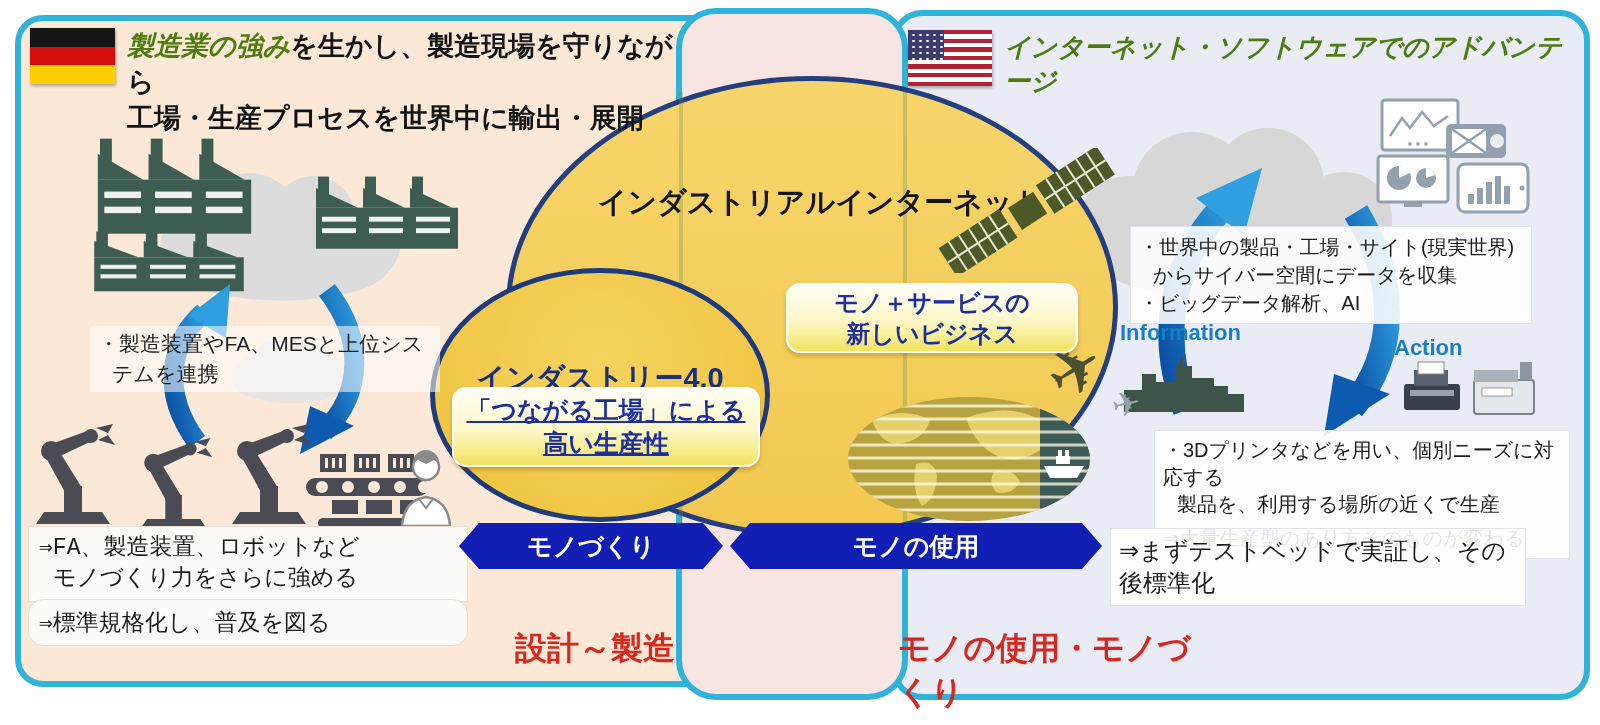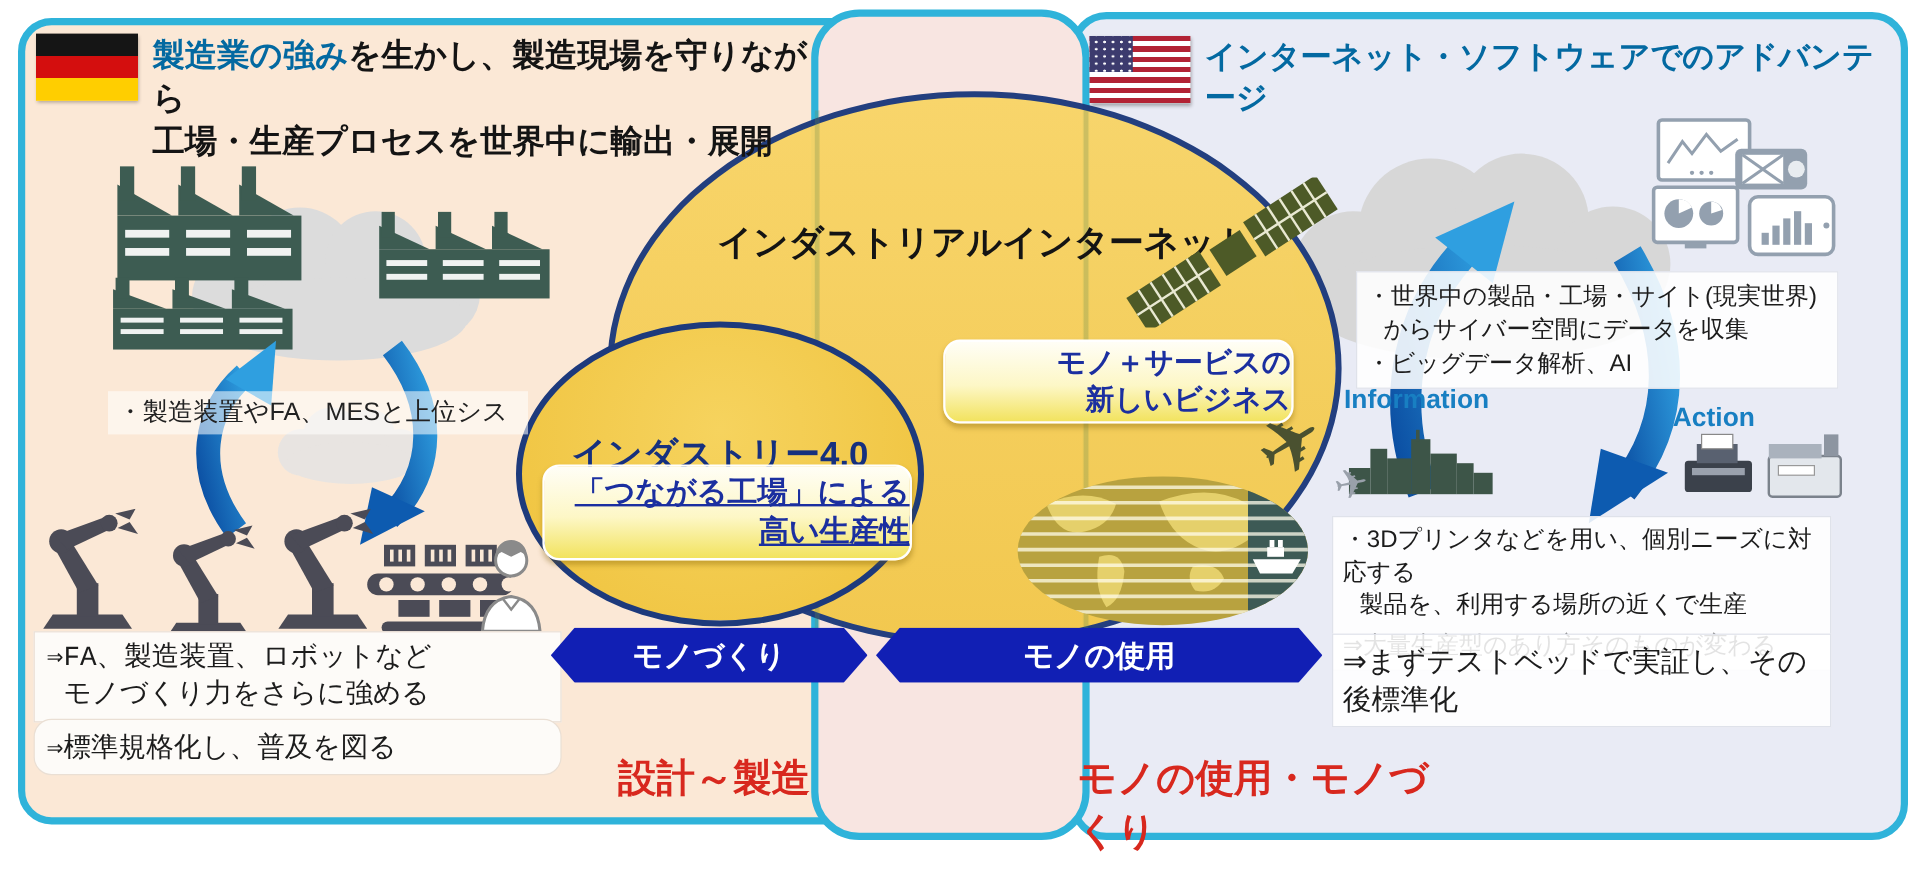--- a/index.html
+++ b/index.html
@@ -14,43 +14,43 @@
   
   .ellipse-big{left:506px;top:76px;width:612px;height:462px;border:5px solid #1d3a7c;border-radius:50%;
     background:linear-gradient(180deg,#f8d568,#f2c84b);z-index:4;box-sizing:border-box;opacity:.97;}
   .ellipse-small{left:430px;top:268px;width:340px;height:254px;border:5px solid #1d3a7c;border-radius:50%;
     background:radial-gradient(circle at 50% 35%,#f6d35e,#efc23c);z-index:5;box-sizing:border-box;}
   .col-line{width:4px;background:rgba(110,140,80,.28);z-index:4;}
   
   .headline{font-weight:bold;color:#141414;z-index:6;}
   .hl-left{left:127px;top:28px;width:560px;font-size:27px;line-height:36px;}
   .hl-right{left:1004px;top:30px;width:575px;font-size:26px;line-height:34px;}
-  .red{color:#0369a1;}
+  .red{color:#4d7c0f;font-style:italic;}
   .center-title{left:595px;top:183px;width:450px;text-align:center;font-size:29px;font-weight:bold;color:#141414;z-index:6;}
   .ind40-title{left:440px;top:333px;width:320px;text-align:center;font-size:29px;font-weight:bold;color:#16307e;z-index:6;margin-top:26px;}
   .yellow-box{background:linear-gradient(180deg,#fffef6 0%,#fdf7c6 55%,#f2e35f 100%);border:2px solid #fff;
-    border-radius:14px;box-shadow:0 3px 4px rgba(120,90,0,.35);color:#1b2fa0;font-weight:bold;text-align:right;
+    border-radius:14px;box-shadow:0 3px 4px rgba(120,90,0,.35);color:#1b2fa0;font-weight:bold;text-align:center;
     display:flex;flex-direction:column;justify-content:center;z-index:6;box-sizing:border-box;}
   .yb-a{left:452px;top:387px;width:308px;height:80px;font-size:25px;line-height:33px;text-decoration:underline;}
   .yb-b{left:786px;top:283px;width:292px;height:70px;font-size:24px;line-height:31px;}
   
   .bar{background:#111fb4;color:#fff;font-weight:bold;font-size:25px;display:flex;align-items:center;justify-content:center;
     z-index:8;clip-path:polygon(20px 0,calc(100% - 20px) 0,100% 50%,calc(100% - 20px) 100%,20px 100%,0 50%);}
   .bar-left{left:459px;top:523px;width:264px;height:46px;}
   .bar-right{left:730px;top:523px;width:372px;height:46px;}
   .red-label{font-size:32px;font-weight:bold;color:#d8281e;z-index:8;}
   
   .note{left:90px;top:326px;width:334px;background:rgba(255,255,255,.55);font-size:21px;line-height:30px;color:#222;
     padding:3px 8px;z-index:6;}
   .white-box{background:#fdfbf8;border:1px solid #eadfd4;color:#1c1c1c;z-index:6;box-sizing:border-box;font-family:Liberation Mono, monospace;}
   .wb1{left:28px;top:526px;width:440px;padding:6px 10px;font-size:23px;line-height:31px;}
   .wb2{left:28px;top:599px;width:440px;padding:7px 10px;font-size:23px;border-radius:15px;}
   .rb{background:rgba(255,255,255,.88);border:1px solid #dfe2ea;color:#1c1c1c;z-index:7;box-sizing:border-box;}
   .rb-info{left:1130px;top:226px;width:402px;padding:6px 8px;font-size:20px;line-height:28px;}
-  .rb-a{left:1110px;top:430px;width:416px;padding:6px 8px;font-size:20px;line-height:27px;}
+  .rb-a{left:1154px;top:430px;width:416px;padding:6px 8px;font-size:20px;line-height:27px;}
   .rb-b{left:1110px;top:528px;width:416px;padding:6px 8px;font-size:24px;}
   .indent{padding-left:14px;display:block;}
   .gap-top{margin-top:7px;display:block;}
   .blue-label{font-size:22px;font-weight:bold;color:#187fc2;z-index:7;}
   
   .flag-de{left:30px;top:28px;width:85px;height:56px;z-index:6;box-shadow:1px 2px 3px rgba(0,0,0,.3);
     background:linear-gradient(180deg,#151515 0 33.3%,#d40e0e 33.3% 66.6%,#ffce00 66.6% 100%);}
   .flag-us{left:908px;top:30px;width:84px;height:56px;z-index:6;box-shadow:1px 2px 3px rgba(0,0,0,.3);
     background:repeating-linear-gradient(180deg,#b22234 0 4.31px,#ffffff 4.31px 8.62px);}
   .flag-us .canton{position:absolute;left:0;top:0;width:36px;height:30px;background-color:#3c3b6e;
@@ -175,20 +175,21 @@
           </linearGradient>
         </defs>
       <path d="M55,170 C18,120 28,70 62,40" fill="none" stroke="url(#bg1)" stroke-width="20"></path>
       <polygon points="88,12 46,44 84,66" fill="#2f9fe0"></polygon>
       <path d="M185,18 C222,66 222,120 182,160" fill="none" stroke="url(#bg1)" stroke-width="20"></path>
       <polygon points="158,182 168,134 212,154" fill="#0d5bb0"></polygon>
     </svg>
   </div>
   <div class="abs note">
     <span>・製造装置やFA、MESと上位シス</span>
+    <span class="indent">テムを連携</span>
   </div>
   <div class="abs" style="left:18px;top:424px;width:432px;height:104px;z-index:3;">
     <svg width="432" height="104" viewBox="0 0 432 104">
       <g fill="#4b4b56">
         <g transform="translate(0,0)">
             <polygon points="18,100 92,100 84,88 26,88"></polygon>
             <rect x="46" y="62" width="18" height="28"></rect>
             <polygon points="48,70 26,30 38,22 64,64"></polygon>
             <circle cx="33" cy="27" r="10"></circle>
             <polygon points="28,22 72,6 76,16 38,34"></polygon>

